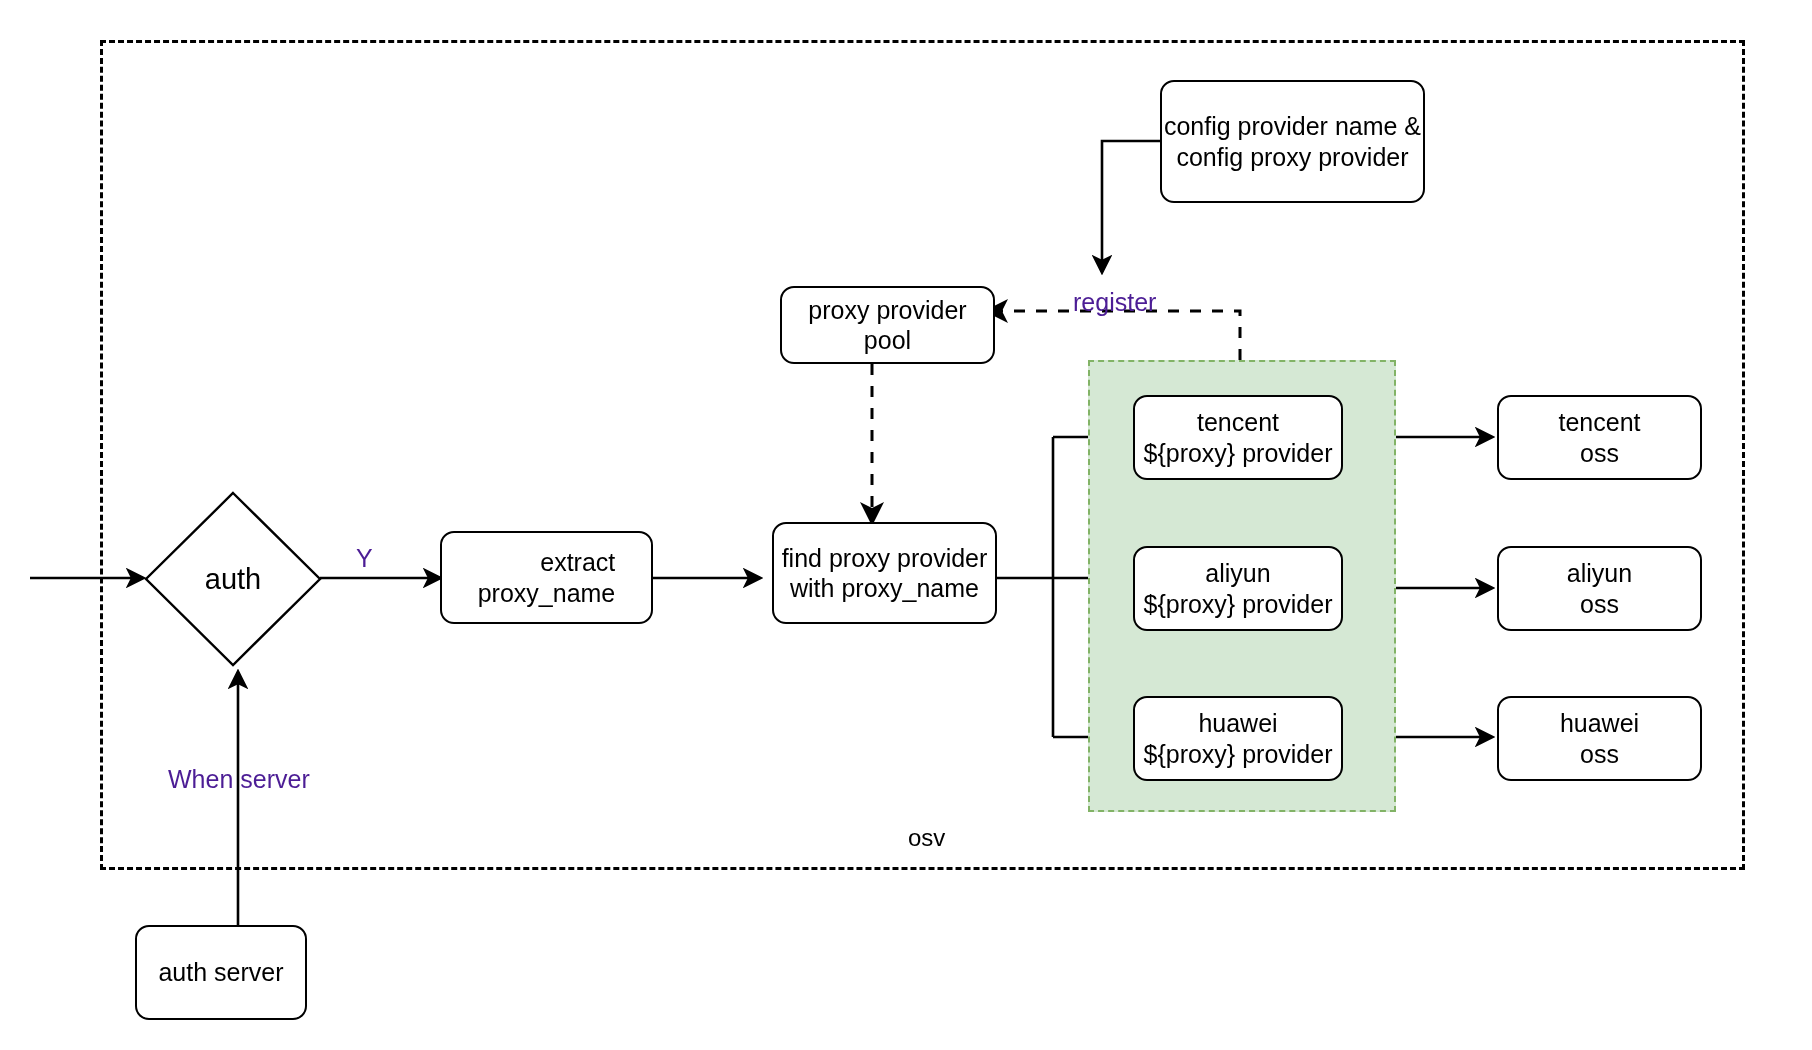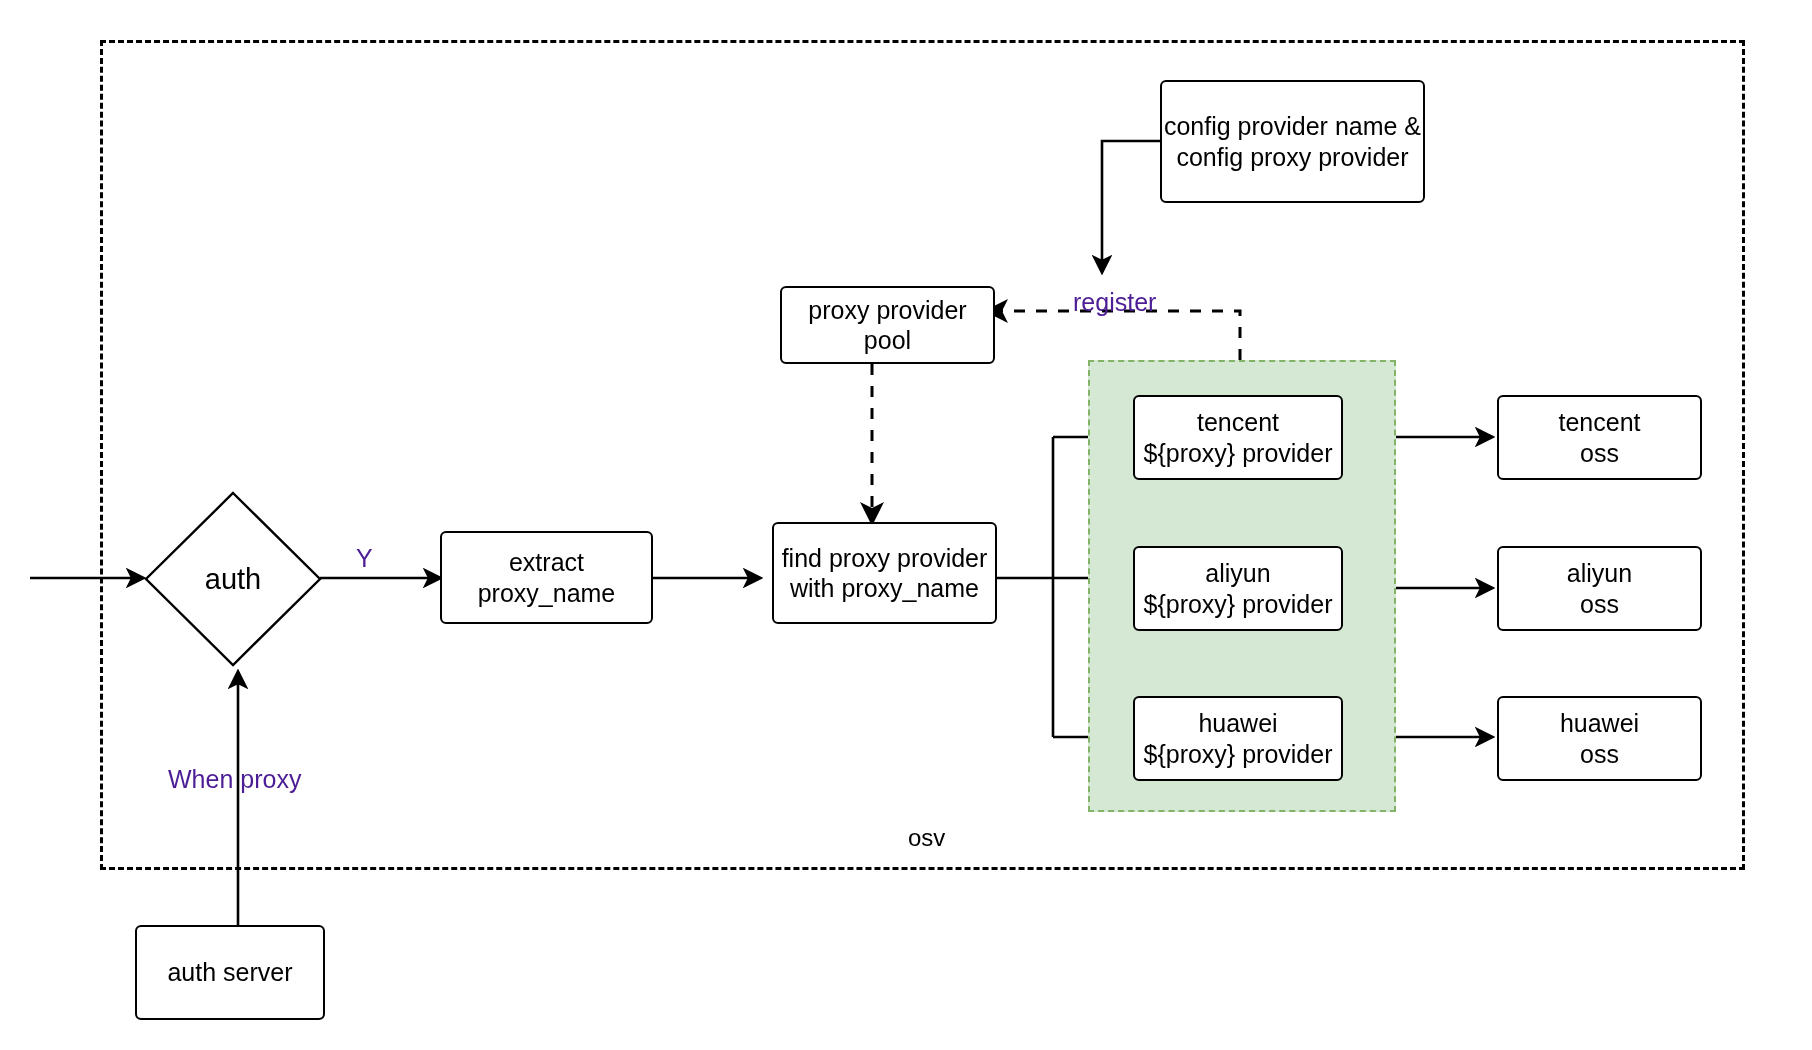--- a/index.html
+++ b/index.html
@@ -21,21 +21,21 @@
     left: 0;
     width: 1812px;
     height: 1050px;
   }
   
   .node {
     position: absolute;
     box-sizing: border-box;
     background: #ffffff;
     border: 2.2px solid #000000;
-    border-radius: 6px;
+    border-radius: 14px;
     display: flex;
     align-items: center;
     justify-content: center;
     text-align: center;
     font-size: 25px;
     line-height: 1.22;
     color: #000000;
     white-space: pre-line;
     z-index: 5;
   }
@@ -134,33 +134,33 @@
     <path d="M 1345 737 L 1492 737" stroke="#000" stroke-width="2.6" fill="none" marker-end="url(#arrow)"></path>
   </svg>
 
   <div class="diamond-wrap" style="left:143px; top:490px; width:180px; height:178px;">
     <svg class="diamond-shape" viewBox="0 0 180 178" xmlns="http://www.w3.org/2000/svg">
       <polygon points="90,3 177,89 90,175 3,89" fill="#ffffff" stroke="#000000" stroke-width="2.4"></polygon>
     </svg>
     <div class="diamond-label">auth</div>
   </div>
 
-  <div class="node" style="left:440px; top:531px; width:213px; height:93px;">extract
+  <div class="node" style="left:440px; top:531px; width:213px; height:93px;text-align:right;">extract
 proxy_name</div>
 
   <div class="node" style="left:772px; top:522px; width:225px; height:102px;text-align:center;">find proxy provider
 with proxy_name</div>
 
   <div class="node" style="left:780px; top:286px; width:215px; height:78px;">proxy provider
 pool</div>
 
   <div class="node" style="left:1160px; top:80px; width:265px; height:123px;">config provider name &amp;
 config proxy provider</div>
 
-  <div class="node" style="left:135px; top:925px; width:190px; height:95px;">auth server</div>
+  <div class="node" style="left:135px; top:925px; width:172px; height:95px;">auth server</div>
 
   <div class="node" style="left:1133px; top:395px; width:210px; height:85px;">tencent
 ${proxy} provider</div>
 
   <div class="node" style="left:1133px; top:546px; width:210px; height:85px;">aliyun
 ${proxy} provider</div>
 
   <div class="node" style="left:1133px; top:696px; width:210px; height:85px;">huawei
 ${proxy} provider</div>
 
@@ -168,19 +168,19 @@
 oss</div>
 
   <div class="node" style="left:1497px; top:546px; width:205px; height:85px;">aliyun
 oss</div>
 
   <div class="node" style="left:1497px; top:696px; width:205px; height:85px;">huawei
 oss</div>
 
   <div class="edge-label" style="left:356px; top:544px;">Y</div>
 
-  <div class="edge-label" style="left:168px; top:765px;">When proxy</div>
+  <div class="edge-label" style="left:168px; top:765px;">When server</div>
 
   <div class="edge-label" style="left:1073px; top:288px;">register</div>
 
   <div class="container-label" style="left:908px; top:824px;text-align:right;">osv</div>
 
 </div>
 
 </body></html>

